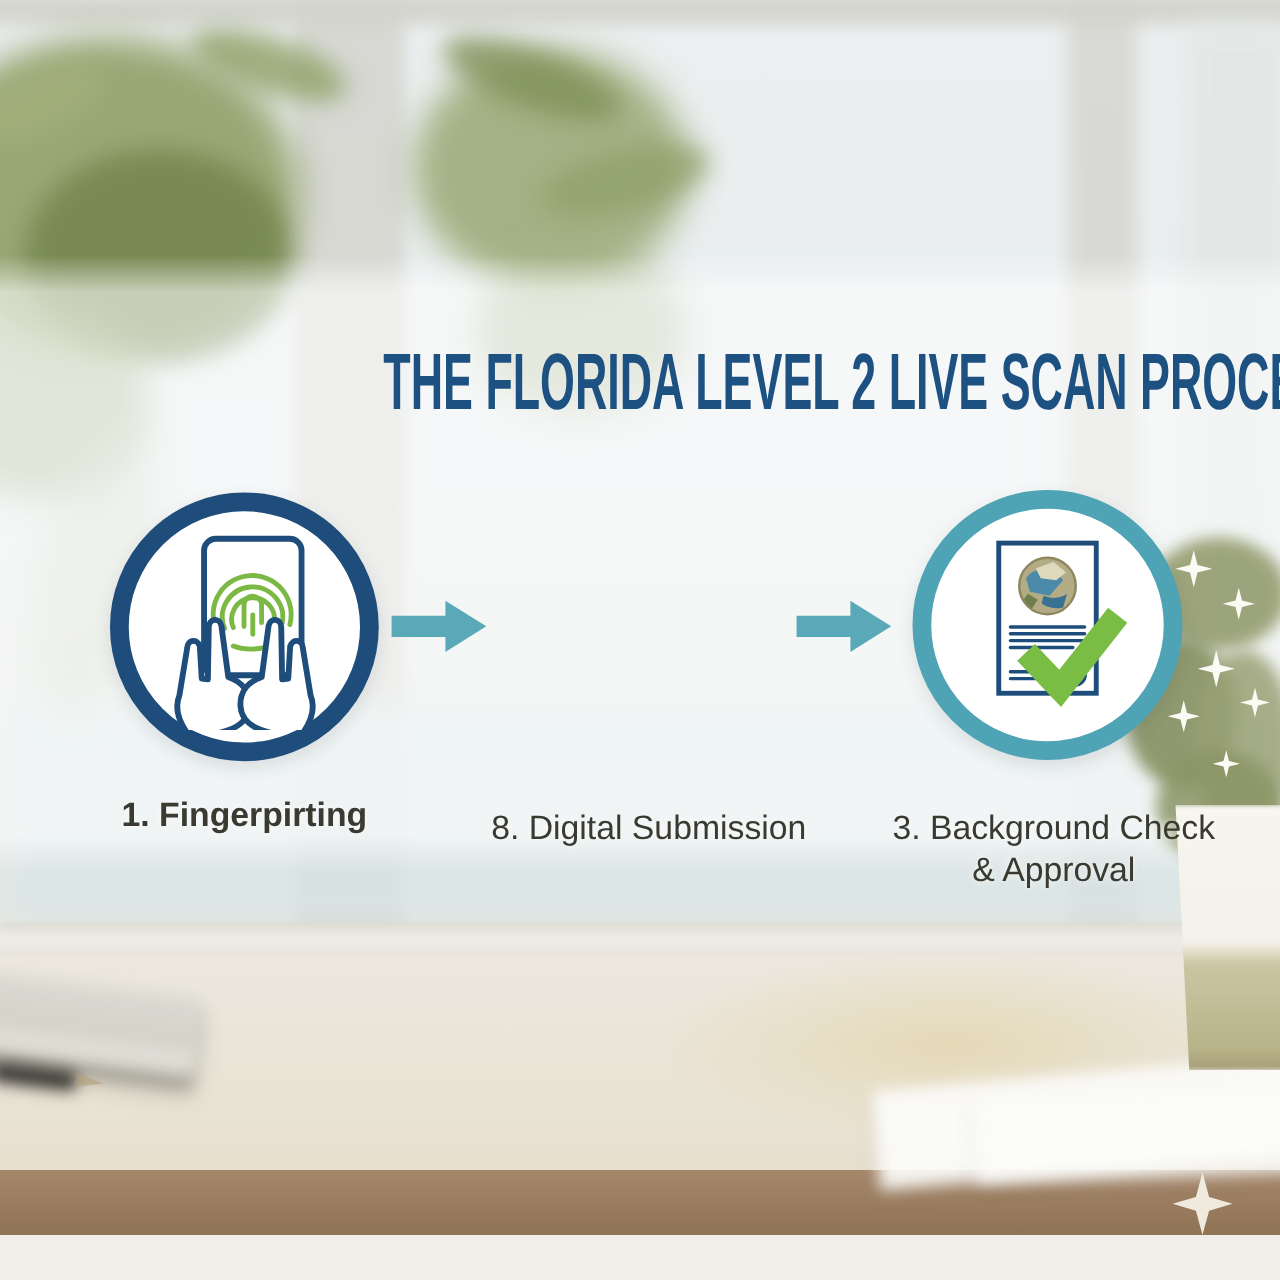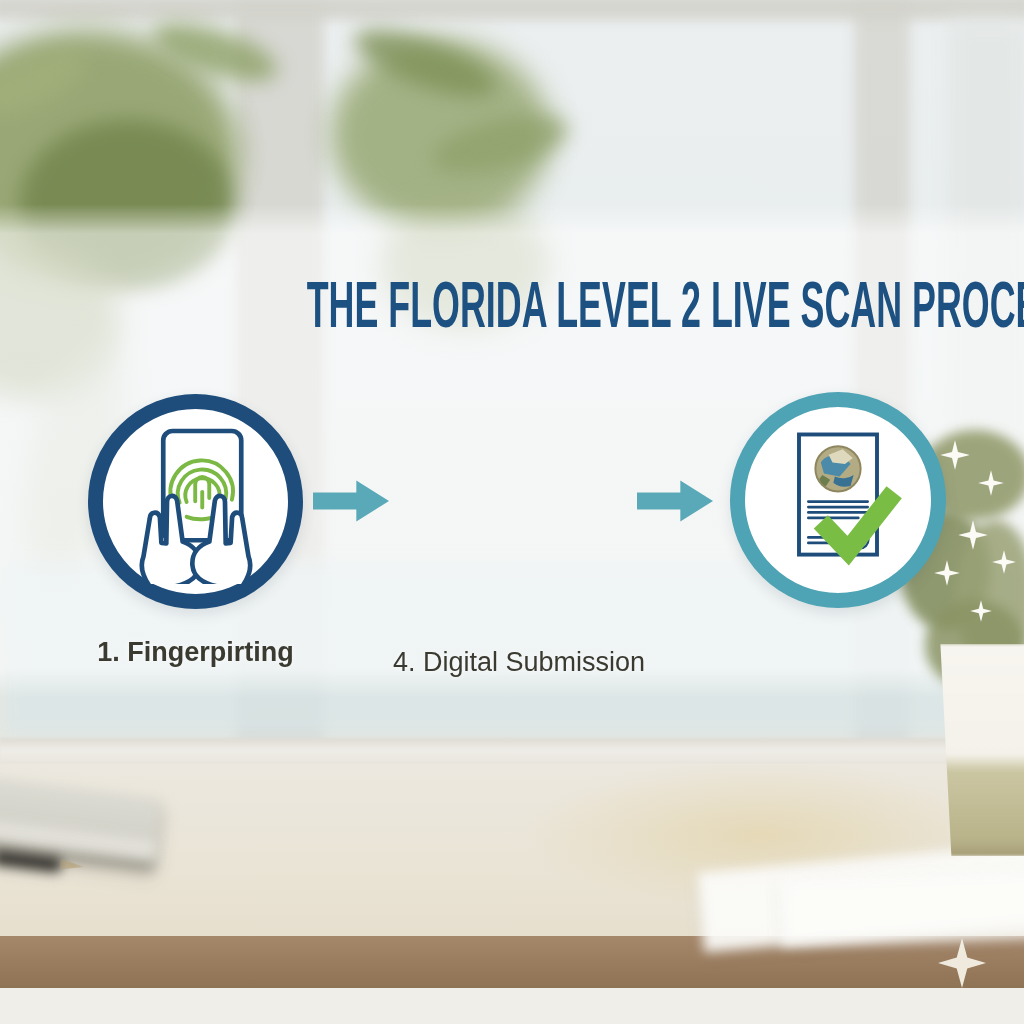--- a/index.html
+++ b/index.html
@@ -195,17 +195,19 @@
       <g>
         <circle cx="128" cy="151" r="11" fill="#ffffff" stroke="#1e4d7b" stroke-width="3"></circle>
         <path d="M123,152 a5,4 0 1 1 8,3" fill="none" stroke="#1e4d7b" stroke-width="2.5" stroke-linecap="round"></path>
       </g>
 
       <polyline points="78,128 113,165 172,90" fill="none" stroke="#79bd45" stroke-width="25"></polyline>
     </svg>
   </div>
 
   <div class="abs step-label" style="left:78px; top:636px; width:235px;font-weight:bold;">1. Fingerpirting</div>
-  <div class="abs step-label" style="left:380px; top:646px; width:278px;">4. Digital Submission</div>
+  <div class="abs step-label" style="left:380px; top:646px; width:278px;">8. Digital Submission</div>
+  <div class="abs step-label" style="left:698px; top:646px; width:290px;">3. Background Check
+&amp; Approval</div>
 
   <div class="abs sparkle" style="left:938px; top:938px; width:48px; height:50px;"></div>
 
 </div>
 
 </body></html>

